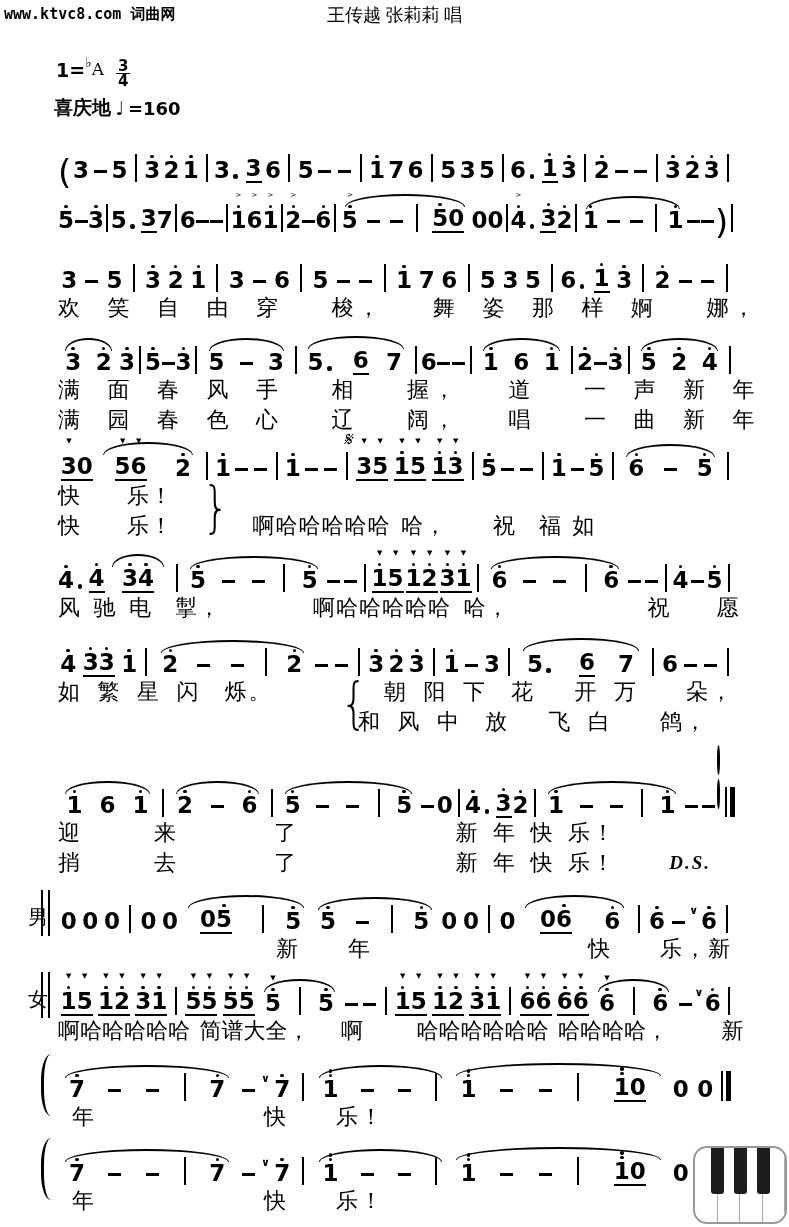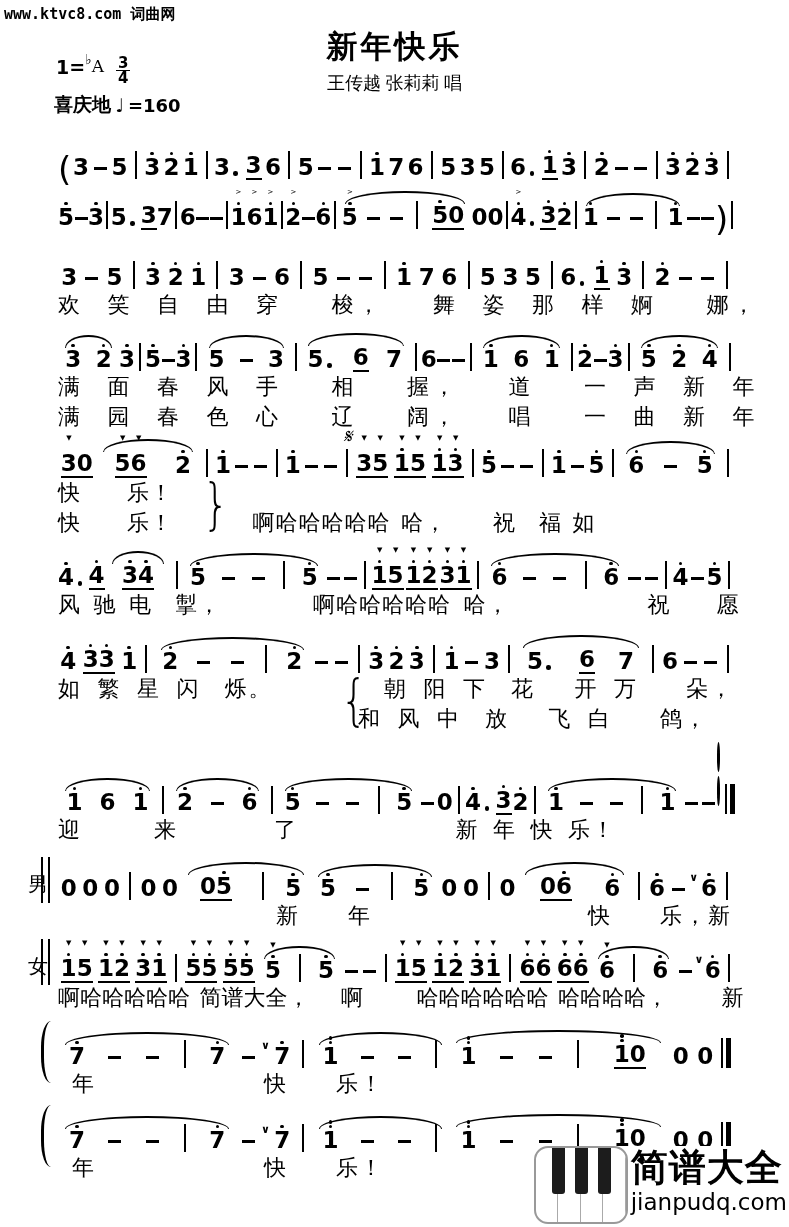--- a/index.html
+++ b/index.html
@@ -71,21 +71,20 @@
   .logo-name{font-size:37px;font-weight:bold;line-height:44px;letter-spacing:1px;}
   .logo-domain{font-size:23px;line-height:25px;font-family:"DejaVu Sans",sans-serif;}
 </style>
 </head>
 <body>
 
 <div class="page">
   <div class="watermark">www.ktvc8.com 词曲网</div>
 
   <div class="header">
-    <div class="title">新年快乐</div>
     <div class="singers">王传越 张莉莉 唱</div>
     <div class="keysig">
       <span class="keyeq">1=</span>
         <span class="flat">♭</span>
         <span class="keynote">A</span>
       <span class="frac">
         <span class="num">3</span>
         <span class="den">4</span>
       </span>
     </div>
@@ -2372,20 +2371,24 @@
                 <i class="dot"></i>
               </span>
               <i class="thin"></i>
               <i class="thick"></i>
             </span>
           </span>
         </div>
         <div class="lyric" style="padding-left: 0px; letter-spacing: 2px; word-spacing: 6px;">
           <span class="txt">迎　　　来　　　　了　　　　　　 新 年 快 乐！</span>
         </div>
+        <div class="lyric" style="padding-left: 0px; letter-spacing: 2px; word-spacing: 6px;">
+          <span class="txt">捎　　　去　　　　了　　　　　　 新 年 快 乐！</span>
+          <span class="ds">D.S.</span>
+        </div>
       </div>
       <div class="system" style="margin-bottom: 8px;">
         <div class="sys-label">男</div>
         <div class="lbar"></div>
         <div class="note-row">
           <span class="slot" style="flex-grow: 1;">
             <span class="grp">
               <span class="nc">
                 <i class="acc"></i>
                 <i class="dts"></i>
@@ -3281,18 +3284,14 @@
   <div class="logo">
     <div class="piano">
       <i class="wkey"></i>
         <i class="wkey"></i>
         <i class="wkey"></i>
         <i class="wkey"></i>
       <i class="bkey bk1"></i>
       <i class="bkey bk2"></i>
       <i class="bkey bk3"></i>
     </div>
-    <div class="logo-text">
-      <span class="logo-name">简谱大全</span>
-      <span class="logo-domain">jianpudq.com</span>
-    </div>
   </div>
 </div>
 
 </body></html>

